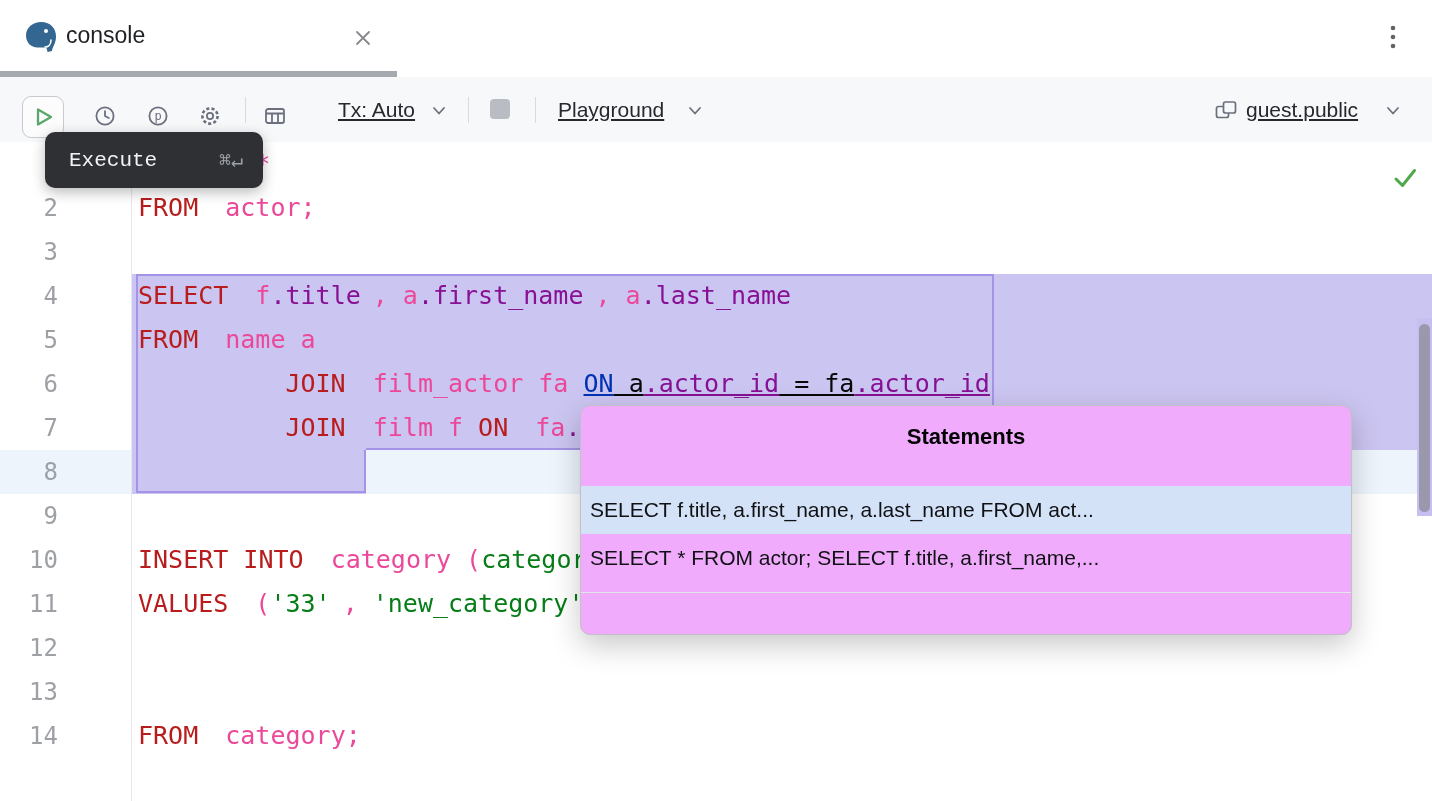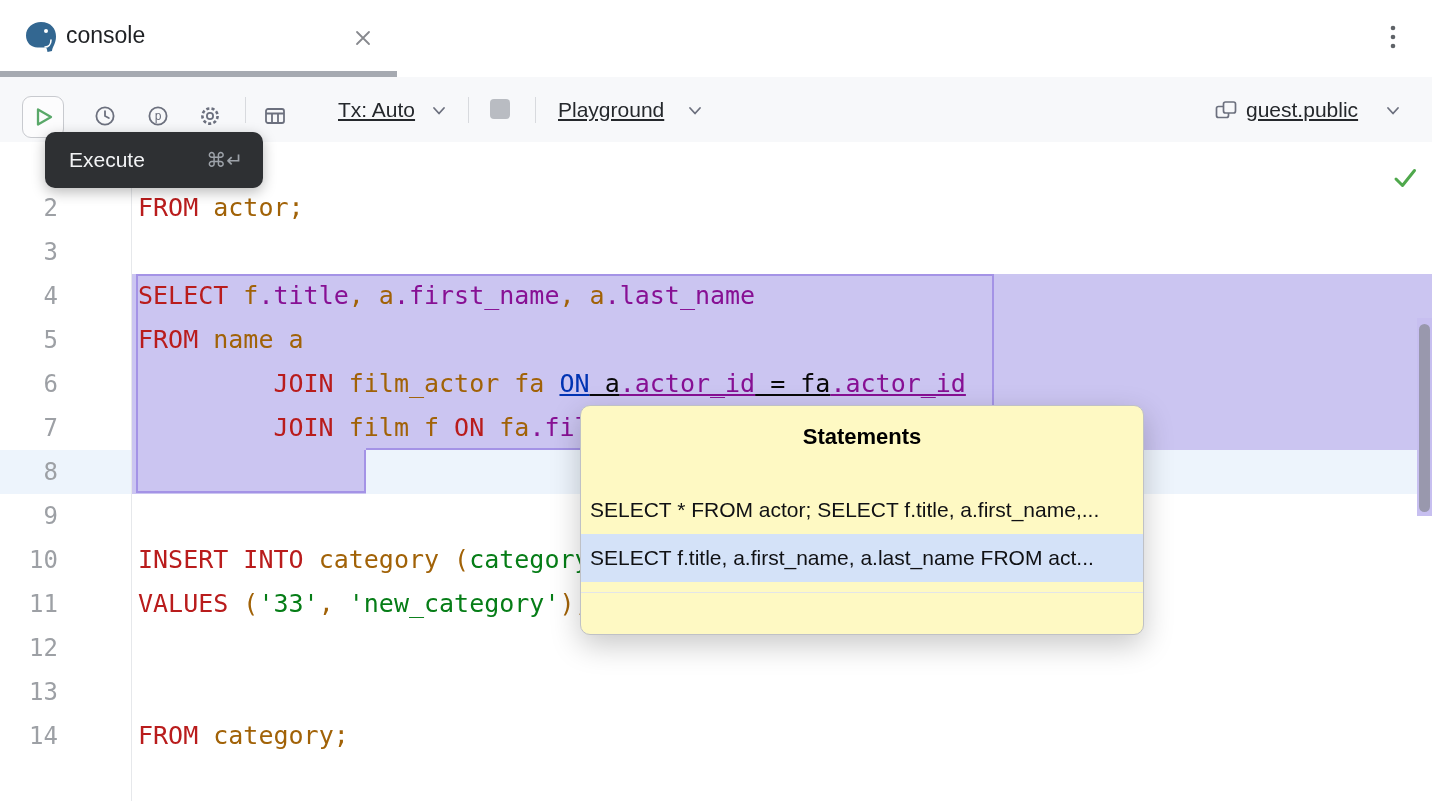--- a/index.html
+++ b/index.html
@@ -26,34 +26,34 @@
   .gear-btn{left:190px;}
   .table-btn{left:255px;}
   .tb-sep{position:absolute;top:20px;width:1px;height:26px;background:#D8DADE;}
   .tb-label{position:absolute;top:0;height:65px;line-height:65px;font-size:21px;color:#25282c;text-decoration:underline;}
   .tb-chevron{position:absolute;top:27px;width:14px;height:13px;}
   .stop-btn{position:absolute;left:489px;top:21px;width:22px;height:22px;}
   .right-group-icon{position:absolute;left:1214px;top:21px;width:24px;height:24px;}
 
   
   .tooltip{position:absolute;left:45px;top:132px;width:218px;height:56px;background:#2E3033;border-radius:10px;
-           box-shadow:0 4px 14px rgba(0,0,0,.28);z-index:60;display:flex;align-items:center;}
+           box-shadow:0 4px 14px rgba(0,0,0,.28);z-index:60;display:flex;align-items:center;font-family:Liberation Mono, monospace;}
   .tooltip .tl{margin-left:24px;font-size:21px;color:#F2F3F5;}
   .tooltip .ts{margin-left:auto;margin-right:20px;font-size:20px;color:#9DA2A9;}
 
   
   .editor{position:absolute;left:0;top:142px;width:1432px;height:659px;background:#ffffff;}
   .gutter-line{position:absolute;left:131px;top:0;width:1px;height:659px;background:#E6E8EB;}
   .line{position:absolute;left:0;width:1432px;height:44px;}
   .ln{position:absolute;left:0;top:0;width:58px;height:44px;line-height:44px;text-align:right;
       font-family:"DejaVu Sans Mono",monospace;font-size:24px;color:#9DA0A5;}
   .codetext{position:absolute;left:138px;top:0;height:44px;line-height:44px;white-space:pre;
       font-family:"DejaVu Sans Mono",monospace;font-size:25px;color:#080808;}
   .tk-kw{color:#b91c1c;}
-  .tk-pl{color:#a16207;}
+  .tk-pl{color:#ec4899;margin-left:12px;}
   .tk-fld{color:#871094;margin-top:8px;}
   .tk-str{color:#067D17;}
   .tk-kwu{color:#0033B3;text-decoration:underline;}
   .tk-plu{color:#080808;text-decoration:underline;}
   .tk-fldu{color:#871094;text-decoration:underline;}
 
   .cur-line{position:absolute;left:0;top:308px;width:1432px;height:44px;background:#EDF4FC;}
   .sel-block{position:absolute;left:132px;top:132px;width:1300px;height:176px;background:#CBC5F1;}
   .sel-line8{position:absolute;left:132px;top:308px;width:234px;height:44px;background:#CBC5F1;}
   .stmt-box-a{position:absolute;left:136px;top:132px;width:858px;height:176px;
@@ -61,21 +61,21 @@
   .stmt-step{position:absolute;left:366px;top:306px;width:630px;height:2px;background:#A493E6;}
   .stmt-box-b{position:absolute;left:136px;top:308px;width:230px;height:43px;
               border:2px solid #A493E6;border-top:none;box-sizing:border-box;}
 
   .check-ok{position:absolute;left:1392px;top:165px;width:26px;height:26px;z-index:5;}
   .scroll-marker{position:absolute;left:1417px;top:318px;width:15px;height:198px;background:#C7BFF0;z-index:6;}
   .scroll-thumb{position:absolute;left:1419px;top:324px;width:11px;height:188px;background:rgba(125,128,133,.62);
                 border-radius:6px;z-index:7;}
 
   
-  .popup{position:absolute;left:580px;top:405px;width:564px;height:230px;background:#fef9c3;
+  .popup{position:absolute;left:580px;top:405px;width:772px;height:230px;background:#f0abfc;
          border:1px solid #BFC1C6;border-radius:10px;box-shadow:0 10px 30px rgba(0,0,0,.22);
          z-index:50;overflow:hidden;box-sizing:border-box;}
   .popup-title{position:absolute;left:0;top:18px;width:100%;text-align:center;font-size:22px;font-weight:bold;color:#000;}
   .popup-list{position:absolute;left:0;top:80px;width:100%;}
   .pop-item{height:48px;line-height:48px;padding-left:9px;font-size:21px;color:#101114;white-space:nowrap;overflow:hidden;}
   .pop-item.selected{background:#D4E2F8;}
   .popup-sep{position:absolute;left:0;top:186px;width:100%;height:1px;background:#E3E5E8;}
   .popup-footer{position:absolute;left:0;top:187px;width:100%;height:41px;background:#FBFBFC;}
   .customize{margin-left:9px;line-height:41px;font-size:21px;color:#3574F0;cursor:pointer;display:inline-block;}
 
@@ -273,19 +273,19 @@
   <div class="scroll-thumb"></div>
 
   <div class="tooltip">
     <span class="tl">Execute</span>
     <span class="ts">⌘↵</span>
   </div>
 
   <div class="popup">
     <div class="popup-title">Statements</div>
     <div class="popup-list">
+        <div class="pop-item selected">SELECT f.title, a.first_name, a.last_name FROM act...</div>
         <div class="pop-item">SELECT * FROM actor; SELECT f.title, a.first_name,...</div>
-        <div class="pop-item selected">SELECT f.title, a.first_name, a.last_name FROM act...</div>
       </div>
     <div class="popup-sep"></div>
   </div>
 
 </div>
 
 </body></html>

